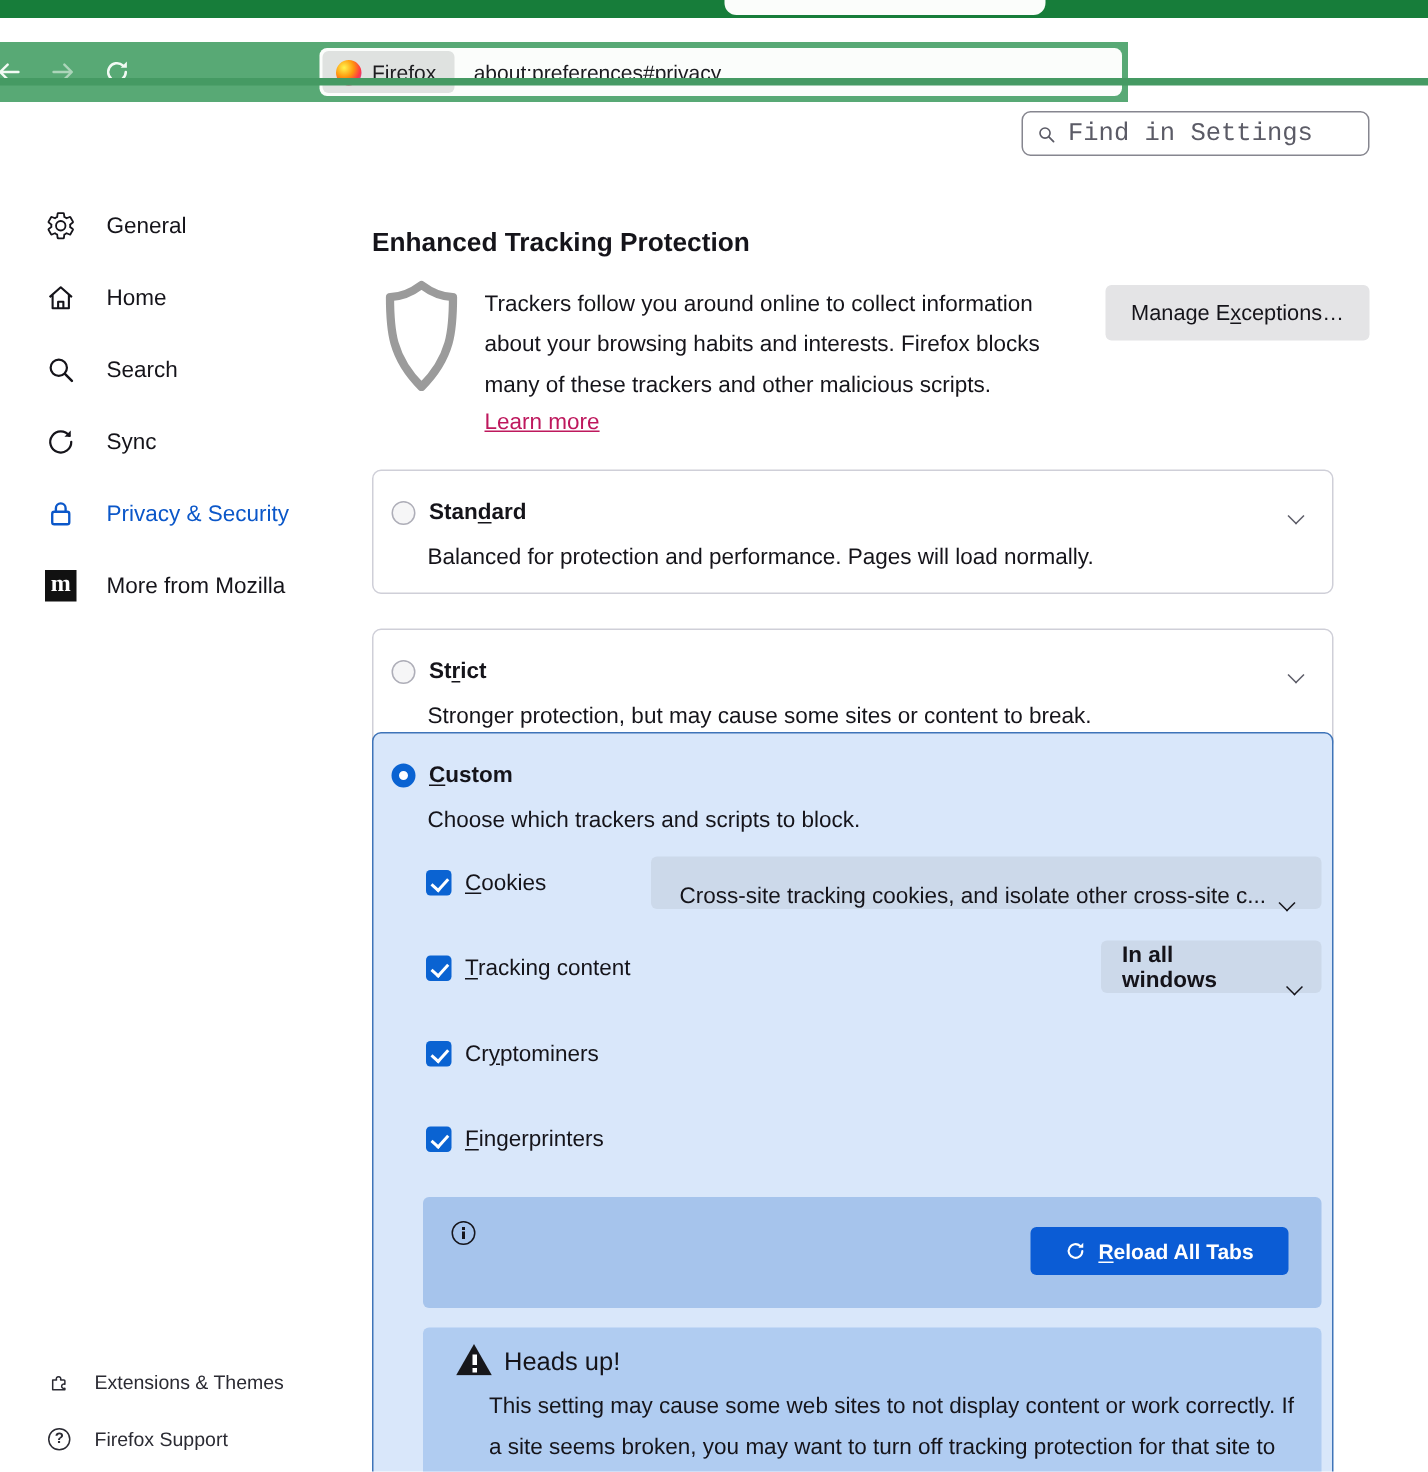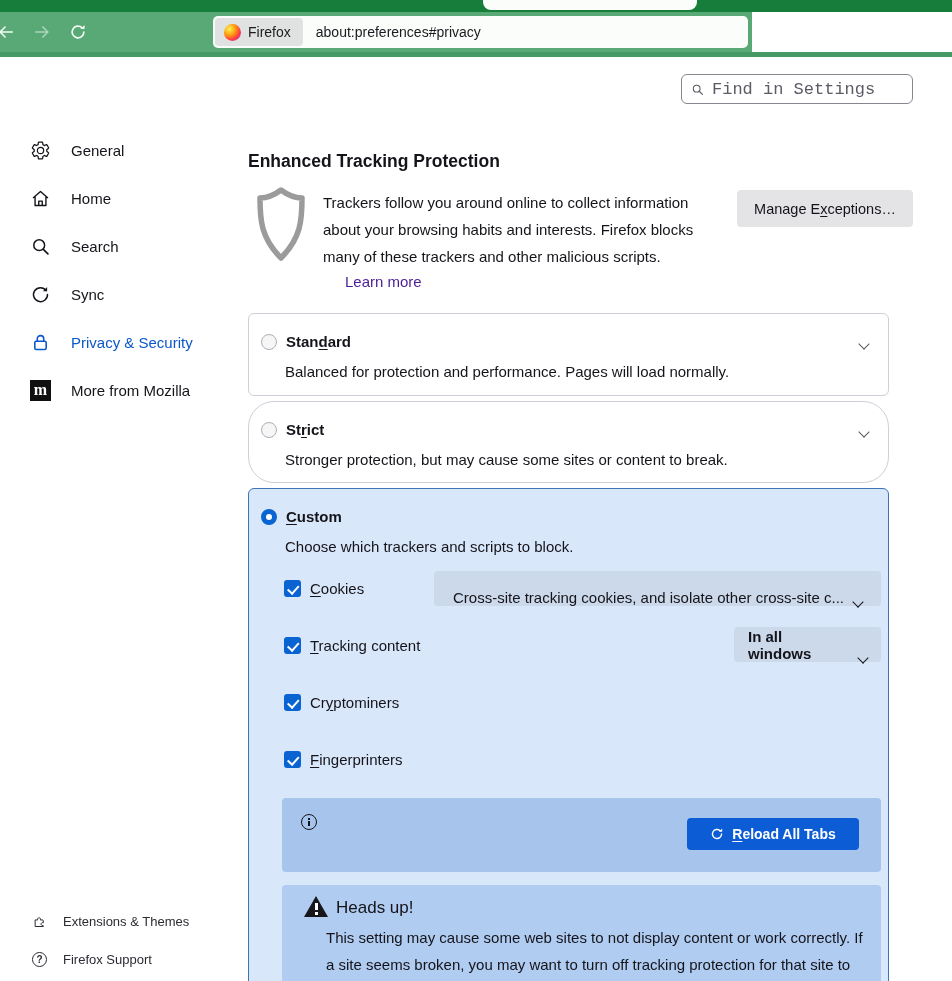--- a/index.html
+++ b/index.html
@@ -4,21 +4,21 @@
 <style>
   * { margin:0; padding:0; box-sizing:border-box; }
   html,body { width:952px; height:981px; }
   body {
     position:relative; overflow:hidden; background:#ffffff;
     font-family:"Liberation Sans", sans-serif; color:#15141a; font-size:15px;
   }
   
   .titlebar { position:absolute; top:0; left:0; width:952px; height:12px; background:#177d3a; }
   .tab { position:absolute; top:0; left:483px; width:214px; height:10px; background:#fbfdfb; border-radius:0 0 8px 8px; }
-  .toolbar { position:absolute; top:12px; left:0; width:752px; height:40px; background:#58a975; }
+  .toolbar { position:absolute; top:28px; left:0; width:752px; height:40px; background:#58a975; }
   .toolbar-edge { position:absolute; top:52px; left:0; width:952px; height:5px; background:#459a63; }
   .navbtn { position:absolute; top:6px; width:28px; height:28px; display:flex; align-items:center; justify-content:center; color:#f2faf4; background:none; border:none; }
   .navbtn svg { width:18px; height:18px; }
   #btn-back { left:-8px; }
   #btn-forward { left:28px; opacity:.55; }
   #btn-reload { left:64px; }
   .addressbar { position:absolute; top:4px; left:213px; right:4px; height:32px; background:#fbfdfb; border-radius:5px; display:flex; align-items:center; overflow:hidden; }
   .site-chip { height:28px; margin:2px; background:#dfe2e0; border-radius:4px; display:flex; align-items:center; gap:7px; padding:0 12px 0 9px; }
   .ff-logo { width:17px; height:17px; border-radius:50%;
     background:radial-gradient(circle at 32% 30%, #fff44f 0%, #ff980e 38%, #ff3647 66%, #9059ff 100%); }
@@ -42,27 +42,27 @@
   .find-box { position:absolute; left:681px; top:74px; width:232px; height:30px; border:1px solid #86868f; border-radius:6px; background:#fff; display:flex; align-items:center; padding:0 9px; gap:8px; }
   .find-box svg { width:13px; height:13px; color:#5b5b66; flex:0 0 auto; }
   .find-input { border:none; outline:none; background:transparent; width:100%; font-size:17px; font-family:Liberation Mono, monospace; color:#15141a; }
   .find-input::placeholder { color:#5b5b66; opacity:1; }
 
   
   .page-title { position:absolute; left:248px; top:151px; font-size:17.5px; font-weight:700; }
   .etp-row { position:absolute; left:248px; top:183px; width:665px; height:115px; }
   .shield { position:absolute; left:7px; top:3px; color:#9b9b9b; }
   .etp-desc { position:absolute; left:75px; top:6px; width:392px; line-height:27px; font-size:15px; }
-  .learn-more { position:absolute; left:75px; top:90px; font-size:15px; color:#4c1d95; cursor:pointer;margin-left:22px; }
+  .learn-more { position:absolute; left:75px; top:90px; font-size:15px; color:#be185d; text-decoration:underline; cursor:pointer; }
   .manage-btn { position:absolute; left:489px; top:7px; width:176px; height:37px; background:#e4e4e6; border:none; border-radius:4px; font-size:14.5px; font-family:inherit; color:#15141a; }
 
   
   .card { position:absolute; left:248px; width:641px; background:#fff; border:1px solid #cfcfd8; border-radius:6px; }
   #card-standard { top:313px; height:83px; }
-  #card-strict   { top:401px; height:82px;border-radius:26px; }
+  #card-strict   { top:419px; height:82px; }
   #card-custom   { top:488px; height:600px; background:#d9e7fa; border-color:#3f74b8; }
   .opt-head { position:absolute; left:12px; top:19px; display:flex; align-items:center; gap:9px; }
   .radio { width:16px; height:16px; border-radius:50%; background:#f6f6f7; border:1px solid #aeaeb8; }
   .radio.on { background:#fff; border:5px solid #0a63d2; }
   .opt-label { font-size:15px; font-weight:700; }
   .opt-desc { position:absolute; left:36px; top:49px; font-size:15px; }
   .chev { width:8px; height:8px; border-right:1.6px solid currentColor; border-bottom:1.6px solid currentColor; transform:rotate(45deg); }
   .card-chev { position:absolute; right:20px; top:26px; color:#5b5b66; }
 
   

